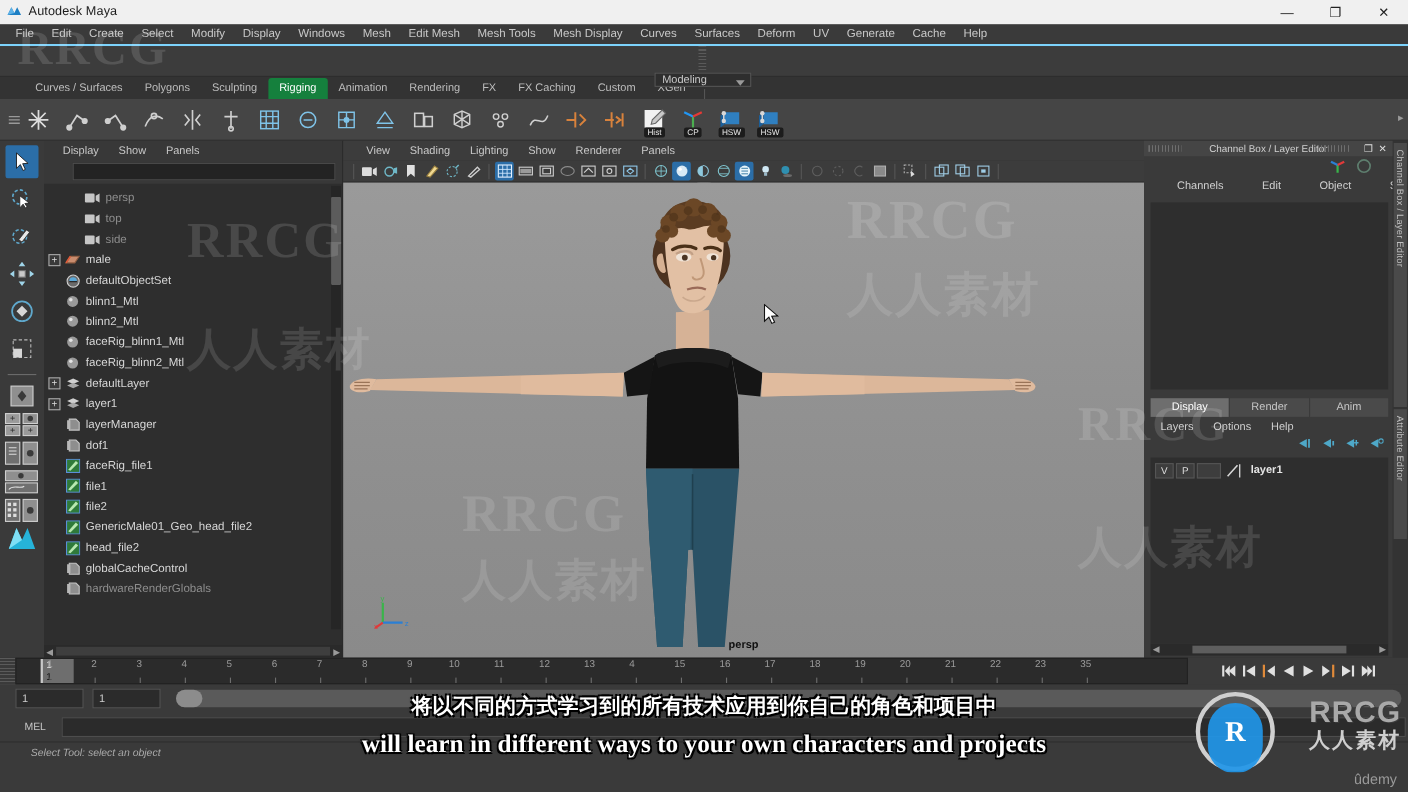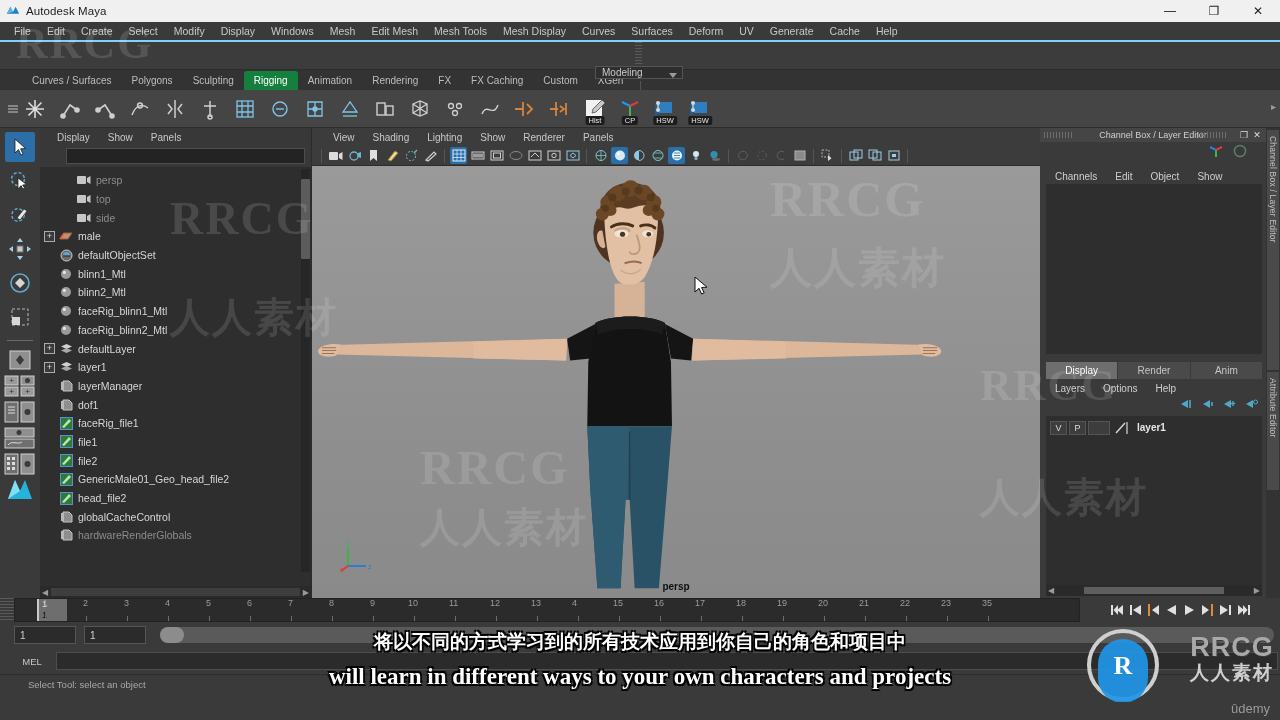--- a/index.html
+++ b/index.html
@@ -121,21 +121,21 @@
     justify-content:center; position:relative; }
   .cb-title .t { font-size:9px; color:#d0d0d0; }
   .cb-title .grip { position:absolute; left:4px; top:4px; width:30px; height:6px;
     background:repeating-linear-gradient(to right,#6e6e6e 0 1px,transparent 1px 3px); }
   .cb-title .grip2 { position:absolute; right:38px; top:4px; width:30px; height:6px;
     background:repeating-linear-gradient(to right,#6e6e6e 0 1px,transparent 1px 3px); }
   .cb-title .tb-b { position:absolute; top:1px; width:12px; height:12px; color:#ddd;
     font-size:9px; text-align:center; line-height:12px;}
   .cb-icons { height:22px; display:flex; align-items:center; justify-content:flex-end;
     padding-right:18px; gap:8px;}
-  .cb-menu { height:18px; display:flex; align-items:flex-end; padding-left:6px; }
+  .cb-menu { height:18px; display:flex; align-items:flex-start; padding-left:21px;gap:17px; }
   .cb-menu .cm { font-size:10px; color:#cfcfcf; padding:0 9px; }
   .cb-body { height:170px; background:#2e2e2e; margin:2px 4px 0 6px; }
   .layer-tabs { display:flex; margin:8px 4px 0 6px; gap:1px; }
   .ltab { flex:1; height:17px; background:#4a4a4a; color:#c6c6c6; font-size:10px;
     display:flex; align-items:center; justify-content:center; }
   .ltab.active { background:#6e6e6e; color:#fff; }
   .layer-menu { height:18px; display:flex; align-items:center; padding-left:6px;}
   .layer-menu .lm { font-size:10px; color:#cfcfcf; padding:0 9px; }
   .layer-icons { height:16px; display:flex; align-items:center; justify-content:flex-end;
     padding-right:8px; gap:8px; }
@@ -177,21 +177,21 @@
     color:#cfcfcf; font-size:10px; display:flex; align-items:center; padding-left:5px; }
   .rangebar { flex:1; height:16px; background:#5a5a5a; border-radius:8px; position:relative;
     margin:0 6px; }
   .rangebar .fill { position:absolute; left:0; top:0; bottom:0; width:24px;
     background:#8c8c8c; border-radius:8px; }
 
   .cmd-row { height:26px; display:flex; align-items:center; padding-left:14px; gap:6px; }
   .mel-label { font-size:9.5px; color:#c6c6c6; width:36px; text-align:center; }
   .cmd-input { flex:1; height:18px; background:#2b2b2b; border:1px solid #4d4d4d; margin-right:2px;}
   .help-row { height:20px; display:flex; align-items:center; padding-left:28px;
-    border-top:1px solid #2d2d2d; }
+    border-top:1px solid #2d2d2d;font-style:italic; }
   .help-text { font-size:9.5px; color:#a9a9a9; }
 
   
   .sub { position:absolute; left:0; right:0; text-align:center; pointer-events:none;
     z-index:60; }
   .sub-cn { top:629px; font-size:19px; font-weight:bold; color:#fff;
     font-family:"DejaVu Sans", sans-serif;
     text-shadow:-1.6px -1.6px 0 #000,1.6px -1.6px 0 #000,-1.6px 1.6px 0 #000,1.6px 1.6px 0 #000,0 0 3px #000; }
   .sub-en { top:664px; font-size:23px; font-weight:bold; color:#fff;
     font-family:"Liberation Serif", serif;

